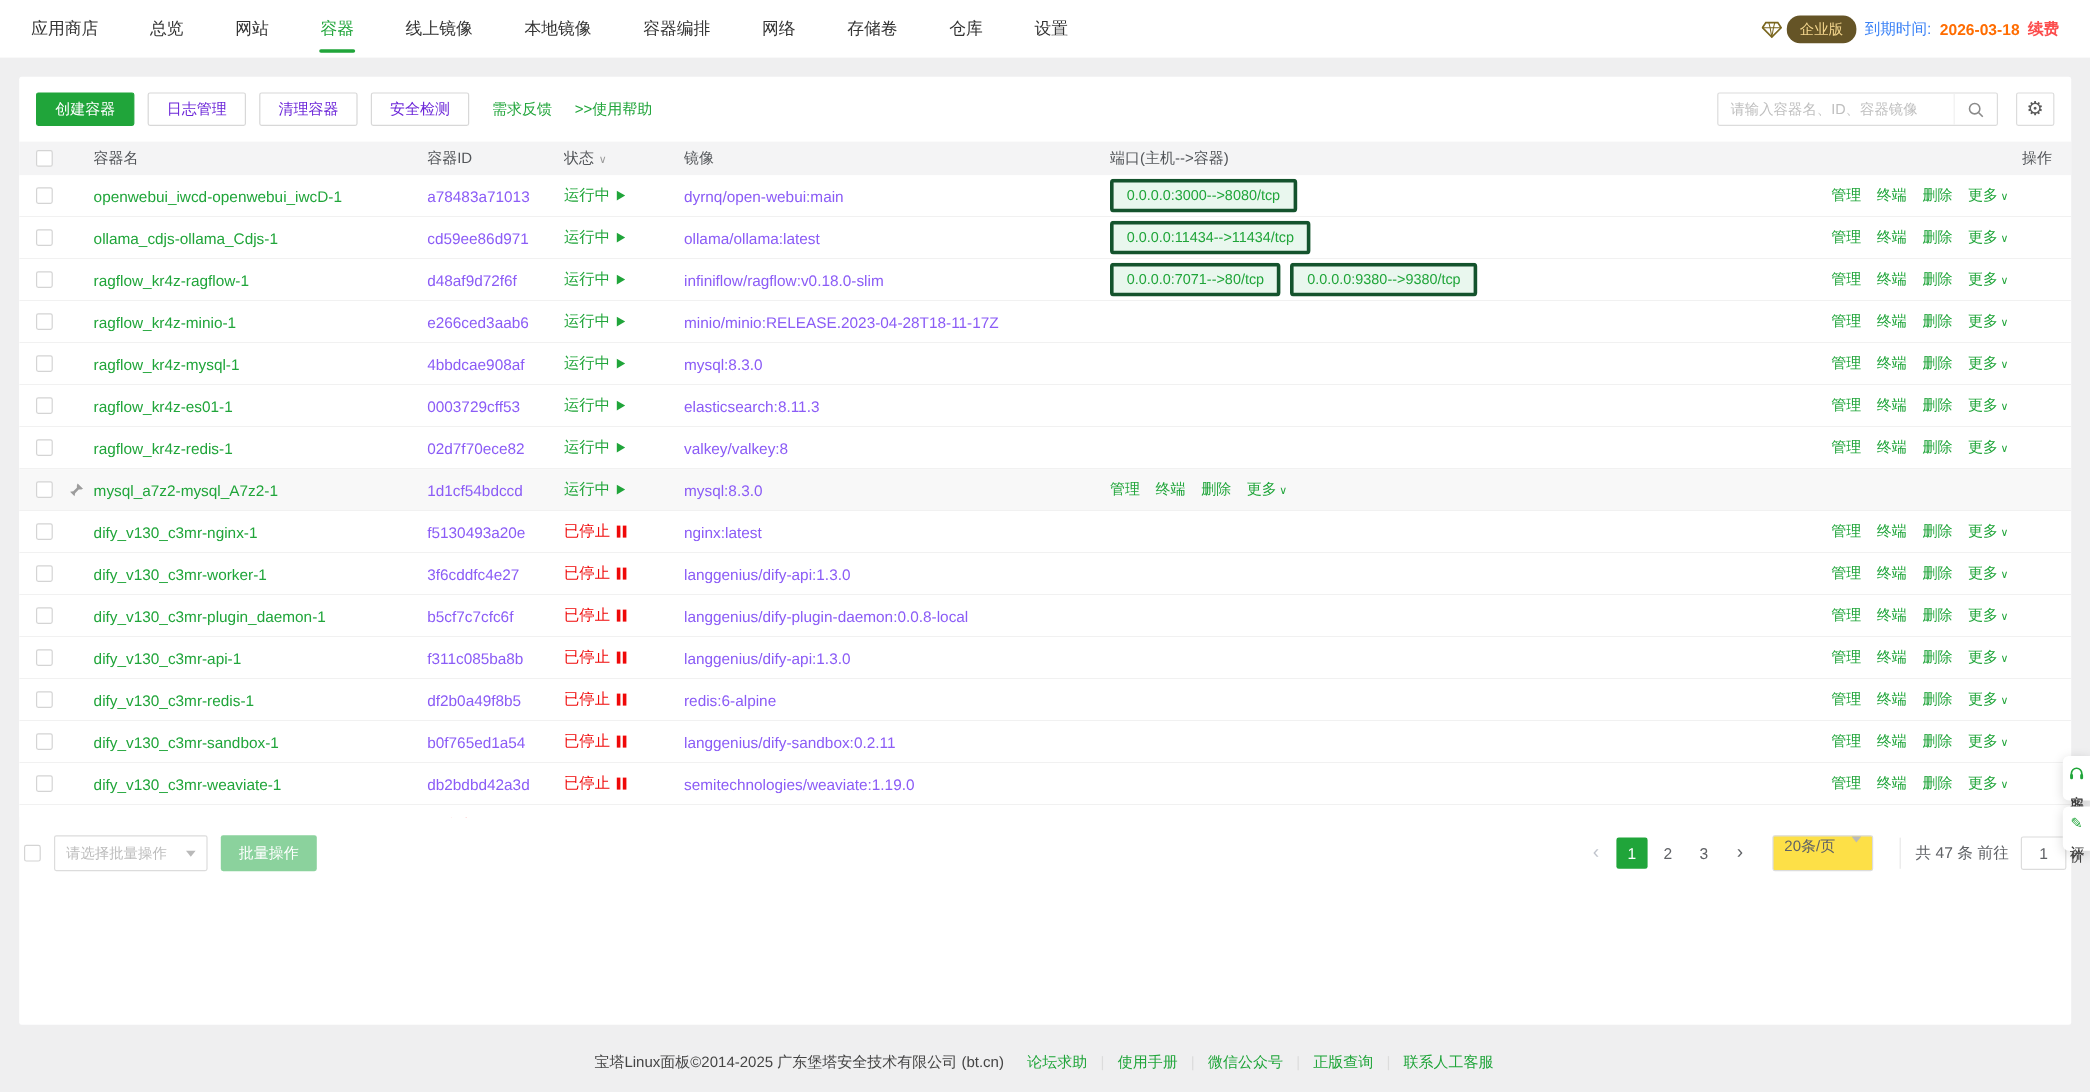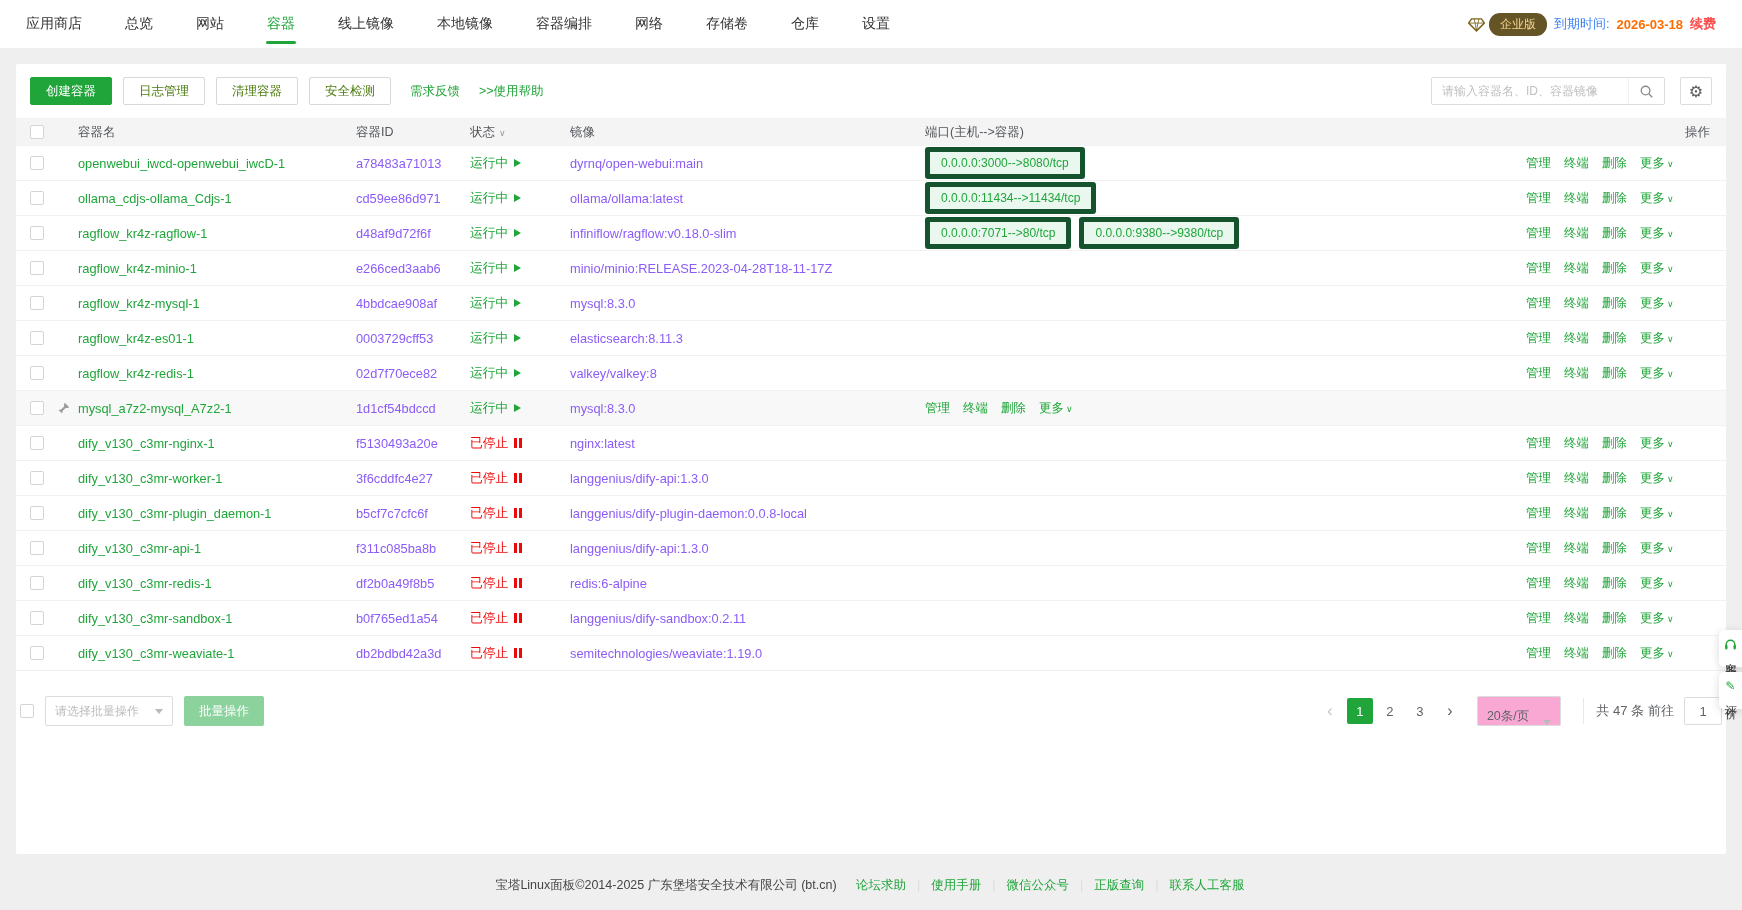--- a/index.html
+++ b/index.html
@@ -29,21 +29,21 @@
   .expire-label{color:#3b82f6;}
   .expire-date{color:var(--expire_date);font-weight:bold;}
   .renew{color:var(--renew);font-weight:bold;text-align:center;}
 
   
   .panel{position:absolute;top:64px;left:16px;right:16px;height:790px;background:#fff;border-radius:2px;}
 
   .toolbar{display:flex;align-items:center;padding:13px 14px;gap:11px;}
   .btn{height:28px;line-height:26px;padding:0 15px;font-size:12.5px;border-radius:2px;cursor:pointer;white-space:nowrap;display:inline-block;}
   .btn-primary{background:var(--accent);color:#fff;border:1px solid var(--accent);}
-  .btn-default{background:#fff;color:#4d7c0f;border:1px solid #d8d8d8;}
+  .btn-default{background:#fff;color:#6d28d9;border:1px solid #d8d8d8;}
   .toolbar-link{color:var(--accent);font-size:12.5px;margin-left:8px;}
   .toolbar-right{margin-left:auto;display:flex;align-items:center;gap:15px;}
   .search-box{display:flex;align-items:center;border:1px solid #dcdcdc;height:28px;width:234px;border-radius:2px;background:#fff;}
   .search-input{border:0;outline:none;flex:1;padding:0 10px;font-size:12px;color:#333;font-family:inherit;background:transparent;}
   .search-input::placeholder{color:#bfbfbf;}
   .search-btn{width:36px;height:100%;display:flex;align-items:center;justify-content:center;cursor:pointer;border-left:1px solid #f0f0f0;}
   .gear-btn{width:32px;height:28px;border:1px solid #dcdcdc;background:#fff;display:flex;align-items:center;justify-content:center;border-radius:2px;cursor:pointer;font-size:16px;color:#5a5a5a;}
 
   
   .grid-cols{display:grid;grid-template-columns:62px 278px 114px 100px 355px 1fr 200px;align-items:center;}
@@ -60,39 +60,39 @@
   .pin{display:none;margin-left:13px;line-height:0;}
   .trow.pinned .pin{display:inline-flex;}
   .name-link{color:var(--accent);font-size:12.8px;}
   .id-cell,.image-cell{color:#8b5cf6;}
   .status-cell{display:flex;align-items:center;}
   .status-cell.running{color:var(--accent);}
   .status-cell.stopped{color:var(--stopped);}
   .play-icon{width:0;height:0;border-left:7px solid var(--accent);border-top:4.5px solid transparent;border-bottom:4.5px solid transparent;margin-left:6px;}
   .pause-icon{display:inline-block;width:3px;height:10px;background:var(--stopped);box-shadow:5px 0 0 var(--stopped);margin-left:6px;margin-right:5px;}
   .ports-cell{display:flex;gap:8px;overflow:hidden;}
-  .port-badge{background:#e9f7ee;border:5px solid #14532d;color:var(--accent);font-size:12px;padding:4px 11px;border-radius:3px;white-space:nowrap;flex:none;}
+  .port-badge{background:#e9f7ee;border:3px solid #14532d;color:var(--accent);font-size:12px;padding:4px 11px;border-radius:3px;white-space:nowrap;flex:none;}
   .actions-cell{display:flex;justify-content:flex-start;gap:13px;padding-right:16px;}
   .action-link{color:var(--accent);font-size:12.5px;white-space:nowrap;}
   .mini-caret{font-size:9px;margin-left:2px;}
 
   
   .batch-bar{height:60px;display:flex;align-items:center;padding:0 4px;gap:11px;}
   .batch-select{width:128px;height:30px;border:1px solid #dcdcdc;border-radius:2px;display:flex;align-items:center;justify-content:space-between;padding:0 9px;color:#bcbcbc;font-size:12px;cursor:pointer;background:#fff;}
   .caret-down{width:0;height:0;border-left:4px solid transparent;border-right:4px solid transparent;border-top:5px solid #b9b9b9;}
   .batch-btn{background:#8bd29d;color:#fff;border:none;height:30px;padding:0 15px;border-radius:2px;font-size:12.5px;cursor:pointer;font-family:inherit;}
 
   .pagination{margin-left:auto;display:flex;align-items:center;gap:4px;font-size:13px;color:#606266;}
   .page-arrow{width:26px;height:26px;display:flex;align-items:center;justify-content:center;font-size:16px;cursor:pointer;}
   .page-arrow.prev{color:#c0c4cc;}
   .page-arrow.next{color:#606266;}
   .pages{display:flex;gap:4px;}
   .page-btn{min-width:26px;height:26px;display:flex;align-items:center;justify-content:center;cursor:pointer;border-radius:2px;padding:0 4px;}
   .page-btn.active{background:var(--accent);color:#fff;}
-  .page-size-select{border:1px solid #dcdcdc;height:30px;border-radius:2px;display:flex;align-items:flex-end;gap:14px;padding:0 9px;font-size:12.5px;color:#606266;margin:0 10px;cursor:pointer;background:#f9a8d4;}
+  .page-size-select{border:1px solid #dcdcdc;height:30px;border-radius:2px;display:flex;align-items:flex-start;gap:14px;padding:0 9px;font-size:12.5px;color:#606266;margin:0 10px;cursor:pointer;background:#fde047;}
   .pg-divider{width:1px;height:26px;background:#e8e8e8;margin:0 8px;}
   .goto-input{width:38px;height:28px;border:1px solid #dcdcdc;border-radius:2px;text-align:center;font-size:13px;color:#606266;margin-left:6px;outline:none;font-family:inherit;}
 
   
   .footer{position:absolute;left:0;right:0;bottom:16px;text-align:center;font-size:12.5px;color:#454545;}
   .footer-links{margin-left:14px;}
   .flink{color:var(--accent);margin:0 2px;}
   .fsep{color:#dcdcdc;margin:0 9px;}
 
   

